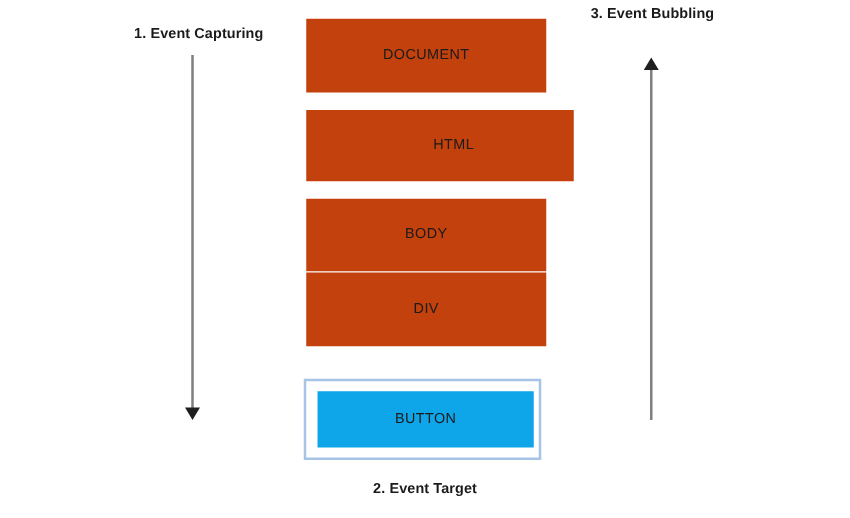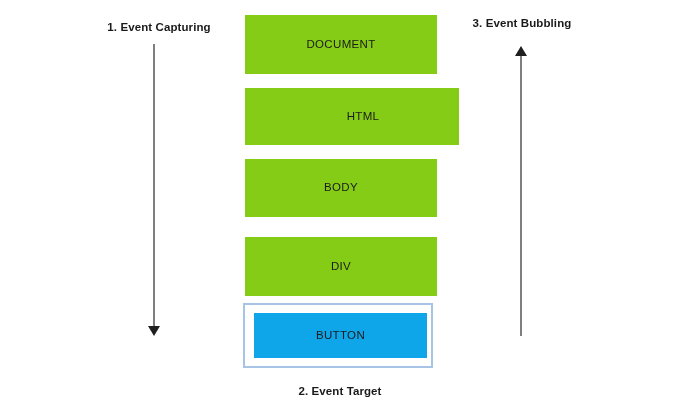--- a/index.html
+++ b/index.html
@@ -27,44 +27,44 @@
   .phase-label {
     position: absolute;
     font-size: 11.5px;
     font-weight: bold;
     color: #1a1a1a;
     letter-spacing: 0.1px;
     white-space: nowrap;
     text-align: center;
   }
   #label-capturing { left: 100px; top: 21px; width: 118px; }
-  #label-bubbling  { left: 463px; top: 17px; width: 118px; }
+  #label-bubbling  { left: 463px; top: 5px; width: 118px; }
   #label-target    { left: 281px; top: 385px; width: 118px; }
 
   
   .node-box {
     position: absolute;
     left: 245px;
     width: 192px;
-    background: #84cc16;
+    background: #c2410c;
     display: flex;
     align-items: center;
     justify-content: center;
   }
   .node-label {
     font-size: 11.5px;
     color: #1b1b1b;
     letter-spacing: 0.35px;
     line-height: 1;
   }
 
   #node-document { top: 15px;  height: 59px; }
   #node-html     { top: 88px;  height: 57px; padding-left: 22px; }
   #node-body     { top: 159px; height: 58px; }
-  #node-div      { top: 237px; height: 59px; }
+  #node-div      { top: 218px; height: 59px; }
 
   
   #target-frame {
     position: absolute;
     left: 243px;
     top: 303px;
     width: 190px;
     height: 65px;
     border: 2px solid #a7c4e7;
     background: #ffffff;

